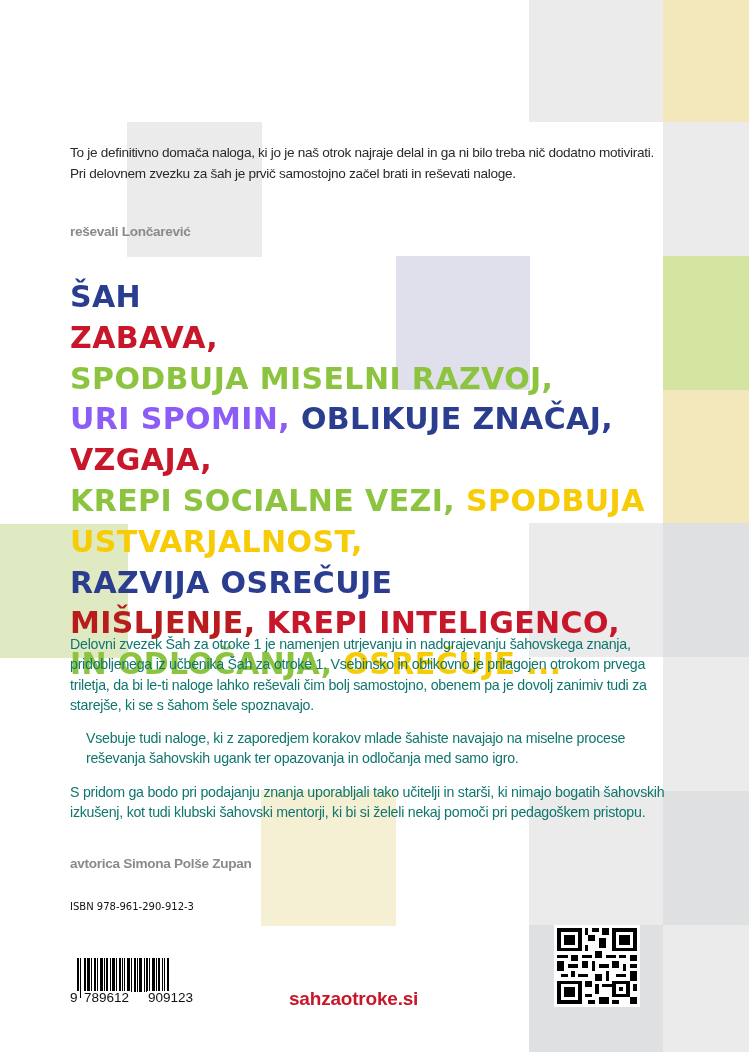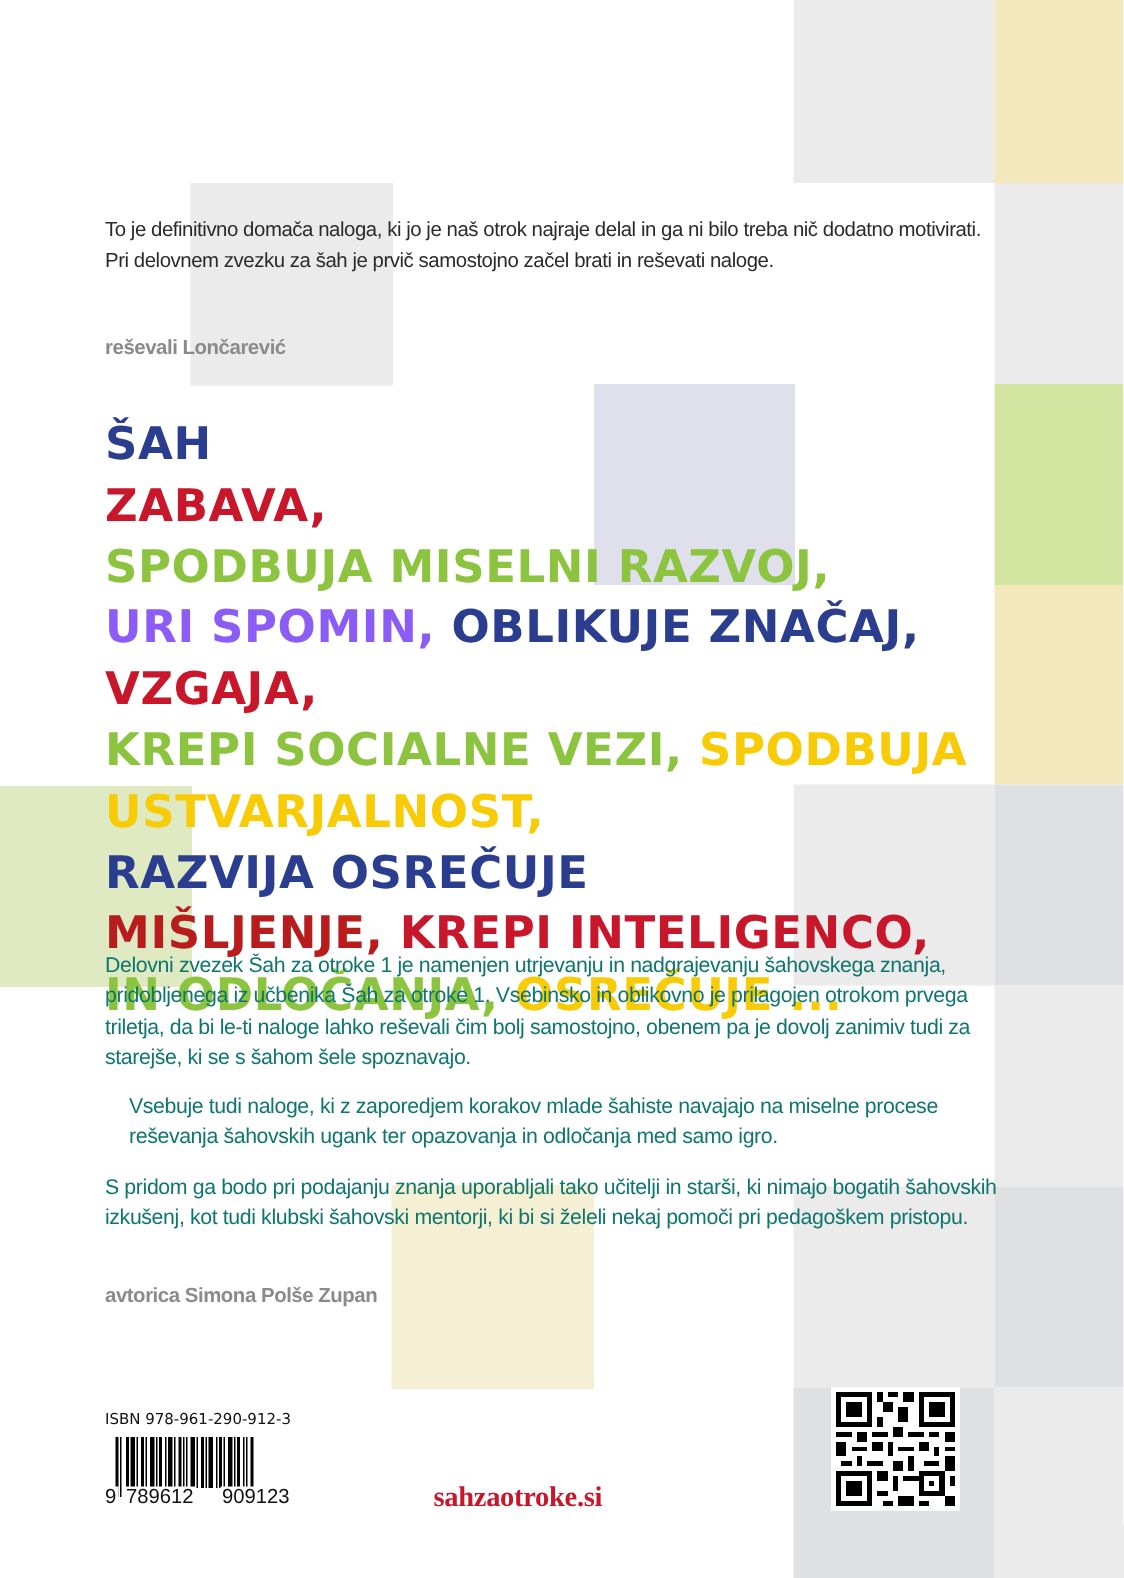--- a/index.html
+++ b/index.html
@@ -3,26 +3,26 @@
 <meta charset="utf-8">
 <style>
   html,body{margin:0;padding:0;}
   body{width:749px;height:1052px;position:relative;overflow:hidden;background:#ffffff;font-family:"DejaVu Sans Condensed","DejaVu Sans",sans-serif;}
   .blk{position:absolute;}
   .quote{position:absolute;left:70px;top:143px;width:590px;font-size:13.6px;line-height:20.5px;color:#2a2a2a;letter-spacing:-0.3px;font-family:"Liberation Sans Narrow","Liberation Sans",sans-serif;}
   .sig{position:absolute;left:70px;font-size:13.6px;font-weight:bold;color:#8a8a8a;letter-spacing:-0.3px;font-family:"Liberation Sans","DejaVu Sans",sans-serif;}
   .headline{position:absolute;left:70px;top:277px;width:600px;font-family:"DejaVu Sans",sans-serif;font-weight:bold;font-size:30px;line-height:40.8px;letter-spacing:0.4px;}
   .headline span{white-space:nowrap;}
   .body-para{position:absolute;left:70px;width:600px;font-size:14.2px;line-height:20.4px;color:#0f766e;letter-spacing:-0.25px;font-family:"Liberation Sans","DejaVu Sans",sans-serif;}
-  .isbn{position:absolute;left:70px;top:941px;font-family:"DejaVu Sans",sans-serif;font-size:10px;color:#111;text-align:right;}
+  .isbn{position:absolute;left:70px;top:901px;font-family:"DejaVu Sans",sans-serif;font-size:10px;color:#111;text-align:right;}
   .barcode{position:absolute;left:77px;top:958px;height:38px;display:flex;align-items:flex-start;}
   .barcode i{display:block;background:#000;height:34px;}
   .barcode i.g{height:40px;}
   .bc-digits{position:absolute;top:991px;font-family:"Liberation Sans",sans-serif;font-size:13.5px;color:#111;background:#fff;padding:0 1px;line-height:14px;}
-  .site{position:absolute;left:289px;top:988px;font-family:Liberation Serif, serif;font-weight:bold;font-size:19px;letter-spacing:-0.2px;}
+  .site{position:absolute;left:289px;top:988px;font-family:Liberation Sans, sans-serif;font-weight:bold;font-size:19px;letter-spacing:-0.2px;}
   .qr{position:absolute;left:554px;top:925px;width:86px;height:82px;background:#fff;}
 </style>
 </head>
 <body>
 
 <div class="blk" style="left:529px;top:0;width:134px;height:122px;background:#ebebeb;"></div>
 <div class="blk" style="left:663px;top:0;width:86px;height:122px;background:#f3e7bc;"></div>
 <div class="blk" style="left:663px;top:122px;width:86px;height:134px;background:#ebebeb;"></div>
 <div class="blk" style="left:127px;top:122px;width:135px;height:135px;background:#ebebeb;"></div>
 <div class="blk" style="left:396px;top:256px;width:134px;height:134px;background:#dfe0ec;"></div>

